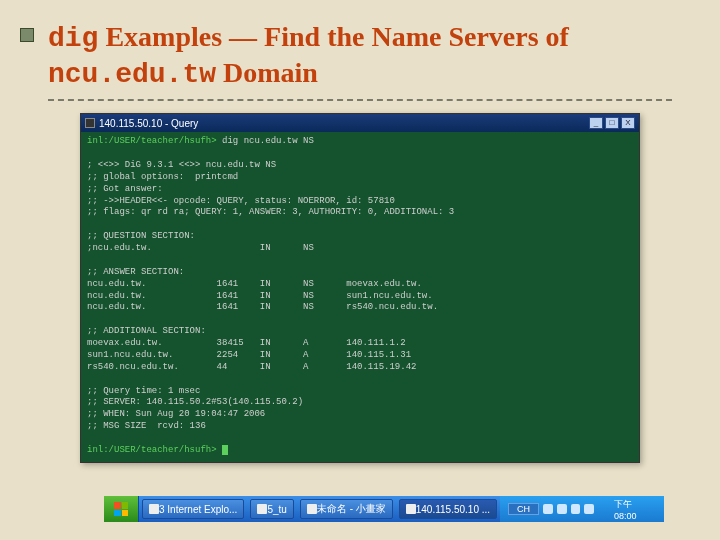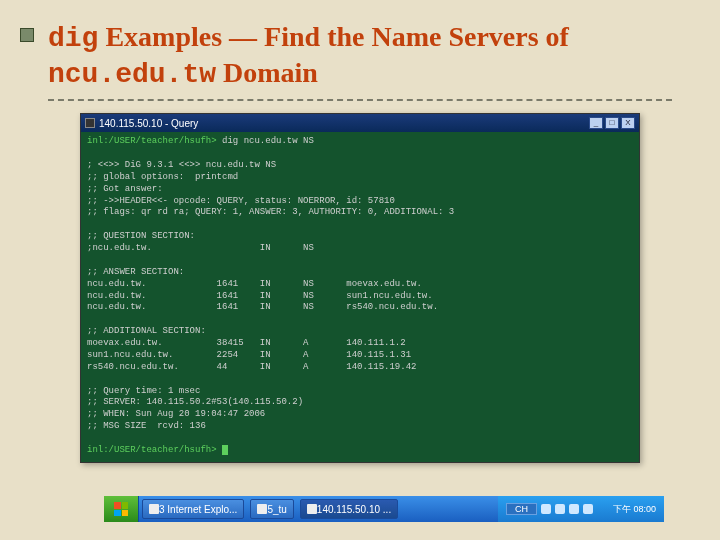--- a/index.html
+++ b/index.html
@@ -214,20 +214,24 @@
     </div>
     <div class="task-items">
       <div class="task-item">
           <span class="ti-icon"></span>
           <span>3 Internet Explo...</span>
         </div>
       <div class="task-item">
           <span class="ti-icon"></span>
           <span>5_tu</span>
         </div>
+      <div class="task-item">
+          <span class="ti-icon"></span>
+          <span>未命名 - 小畫家</span>
+        </div>
       <div class="task-item active">
           <span class="ti-icon"></span>
           <span>140.115.50.10 ...</span>
         </div>
     </div>
     <div class="tray">
       <span class="lang">CH</span>
       <span class="tray-icon"></span>
       <span class="tray-icon"></span>
       <span class="tray-icon"></span>

